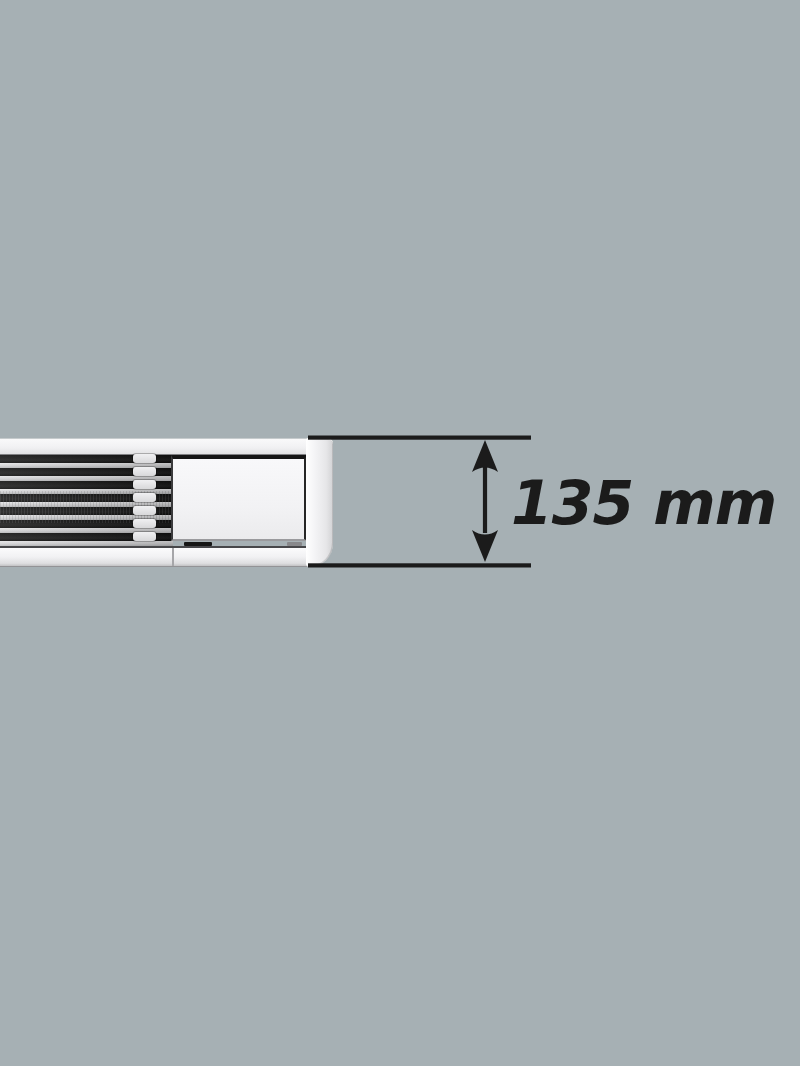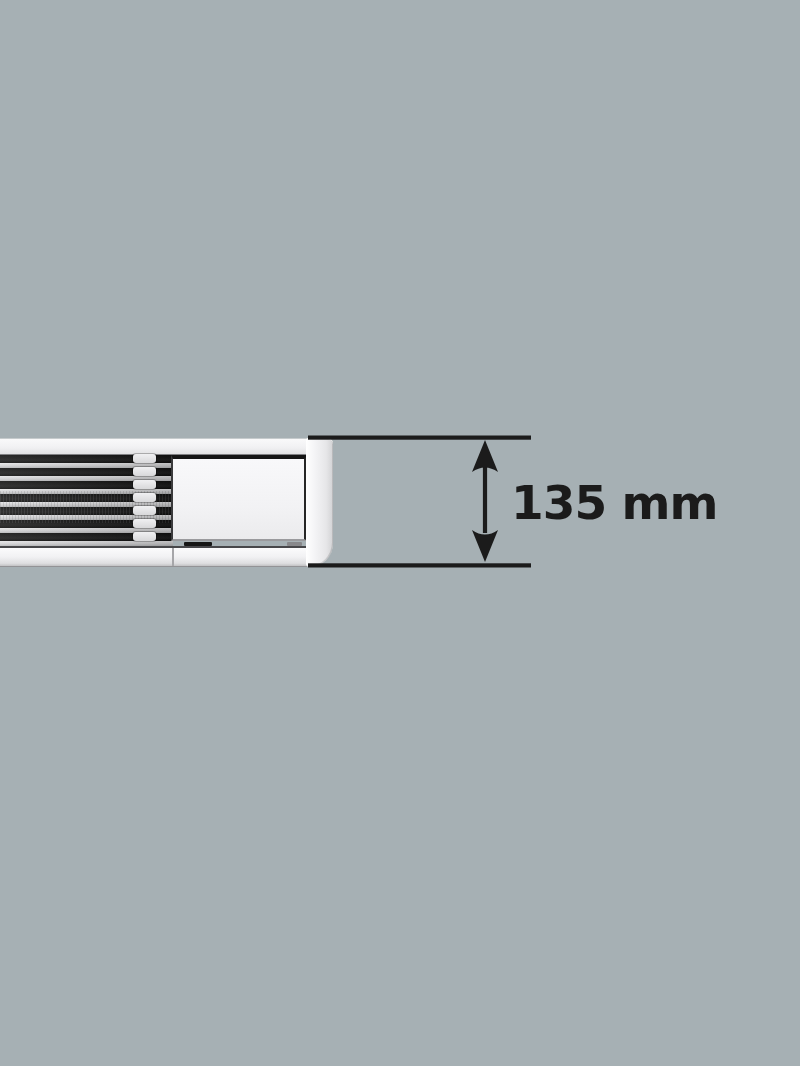--- a/index.html
+++ b/index.html
@@ -91,22 +91,22 @@
     border-radius:3px 6px 26px 4px;
     box-shadow:inset 0 1px 0 rgba(255,255,255,.8), inset -1px -1px 0 rgba(0,0,0,.12);
   }
 
   
   .dim-svg{
     position:absolute;left:300px;top:425px;width:245px;height:150px;
   }
   .dim-label{
     position:absolute;left:511px;top:478px;height:50px;line-height:50px;
-    font-size:47px;font-weight:bold;letter-spacing:-1px;
-    color:var(--ink);white-space:nowrap;
+    font-size:60px;font-weight:bold;letter-spacing:-1px;
+    color:var(--ink);white-space:nowrap;font-style:italic;
   }
 </style>
 </head>
 <body>
 
 <div class="stage">
 
   <div class="device">
     <div class="top-band"></div>
 

